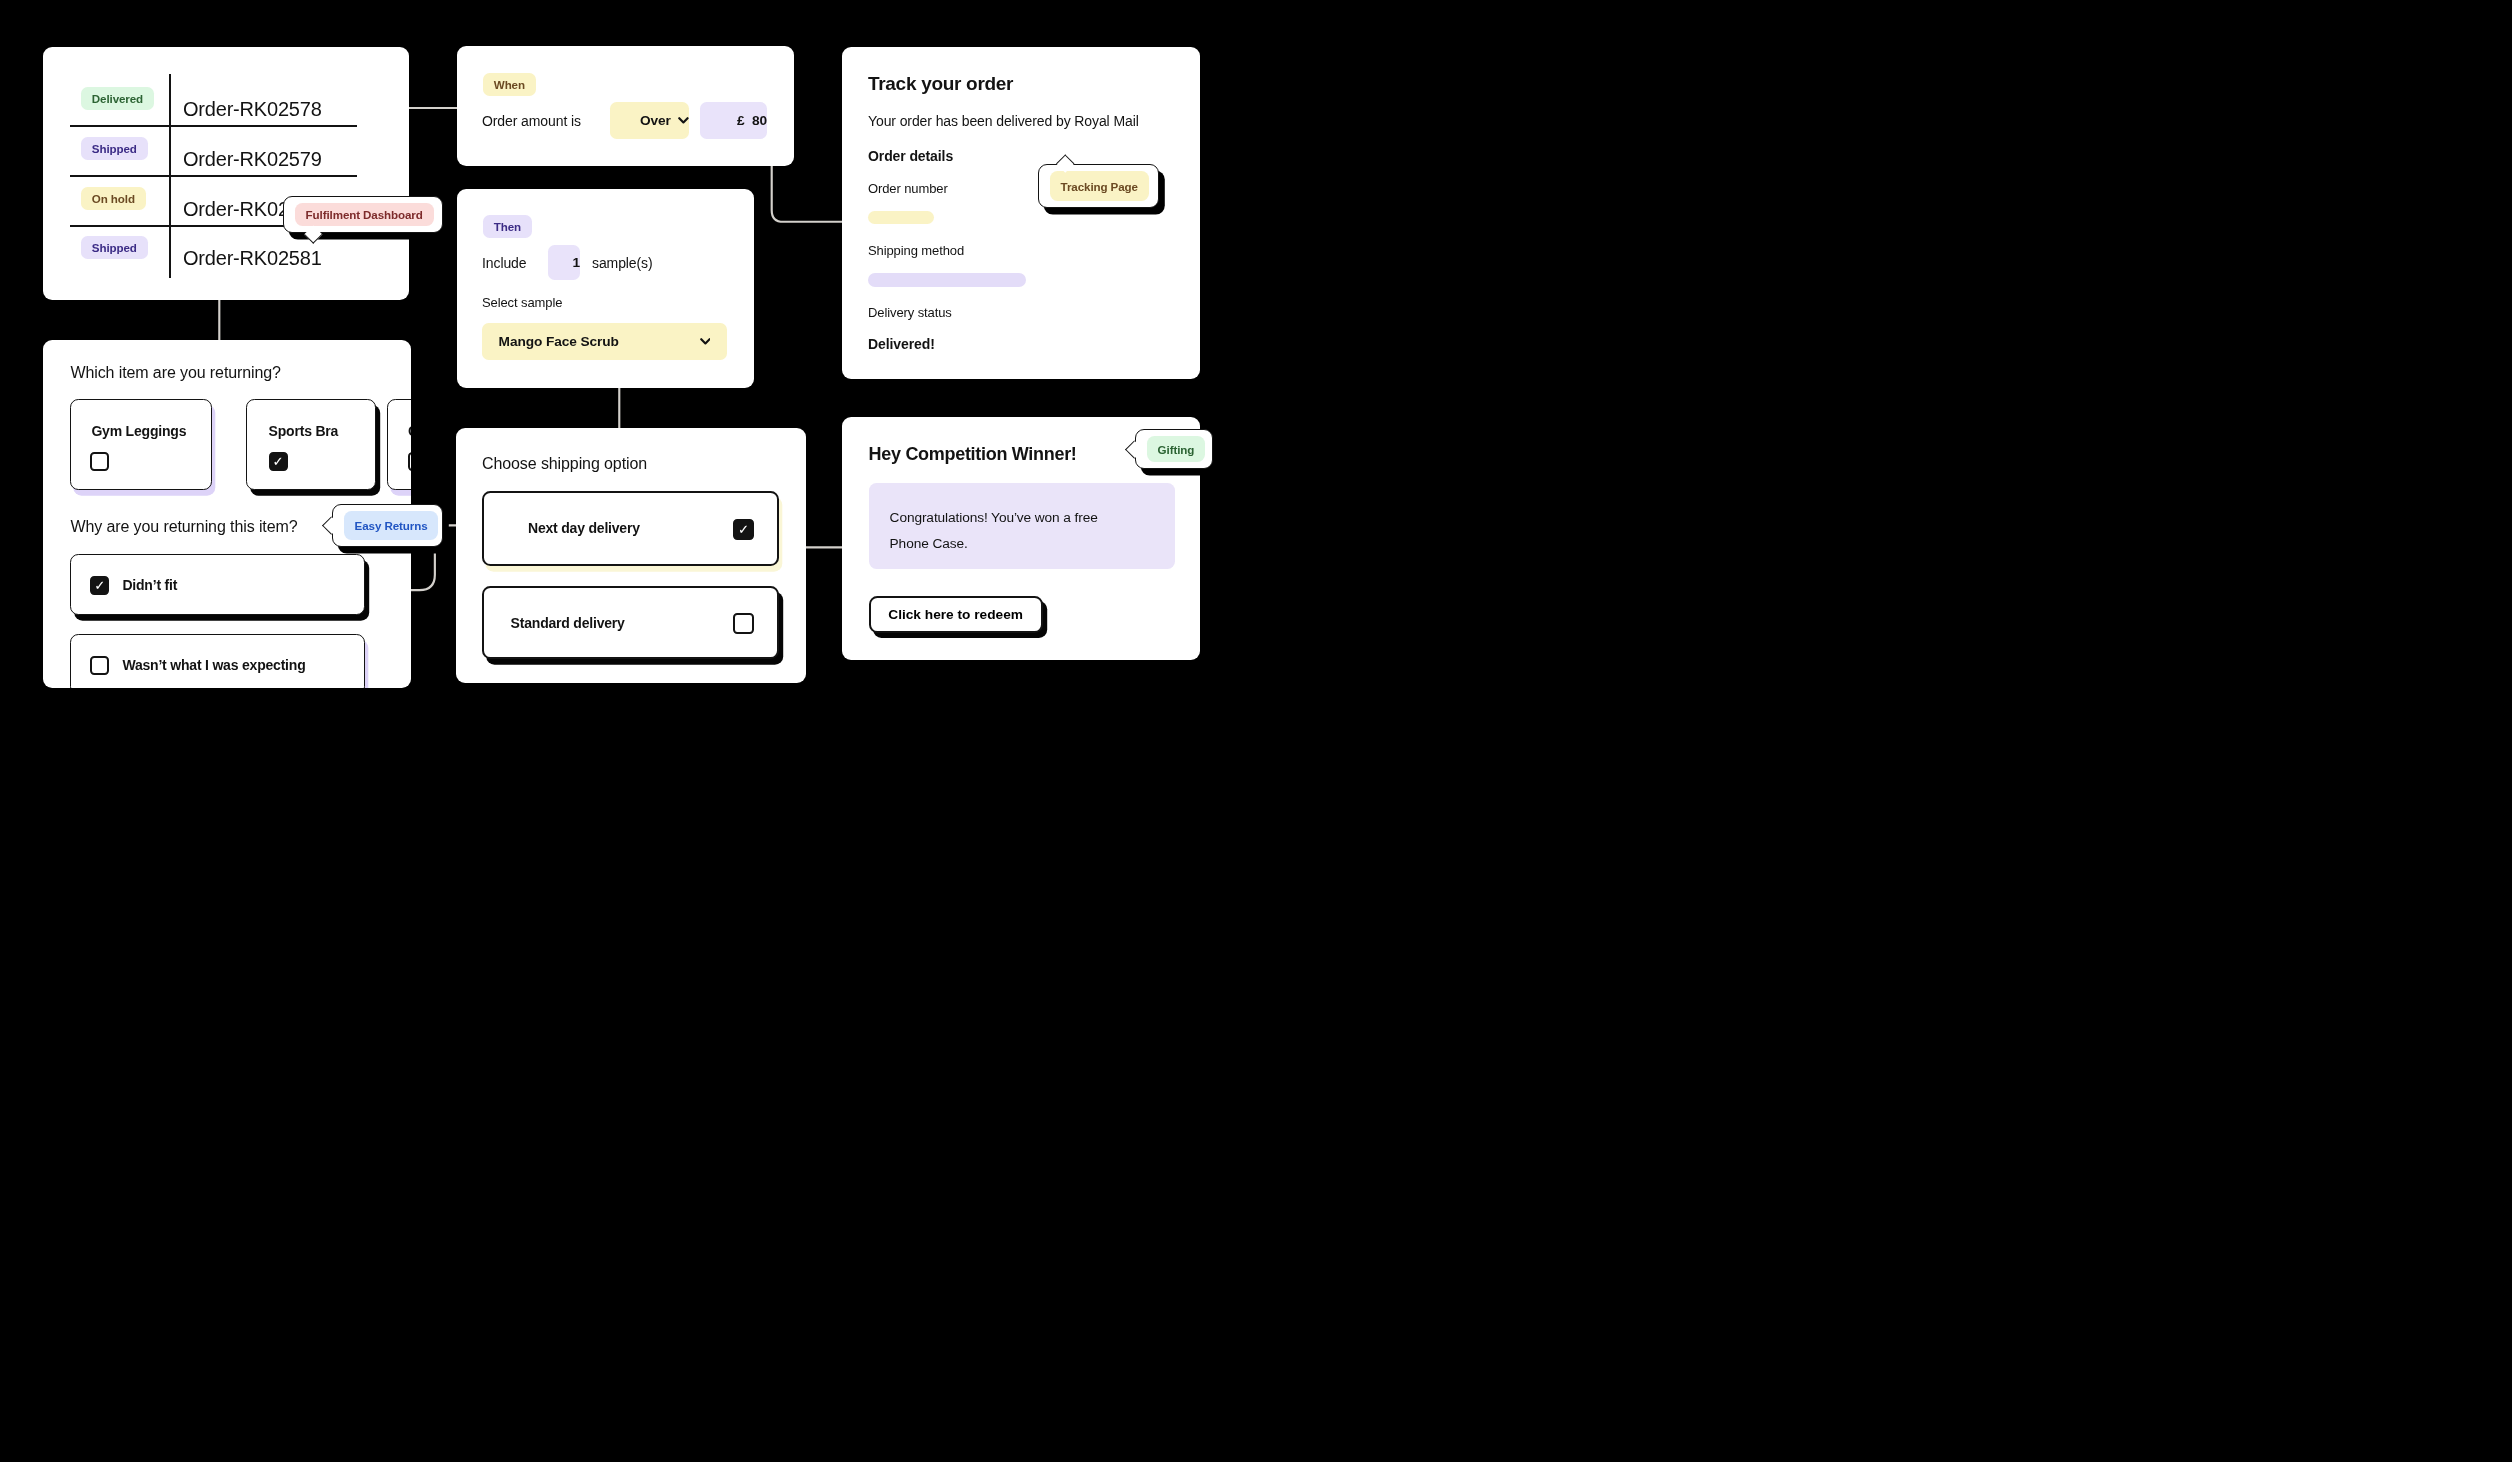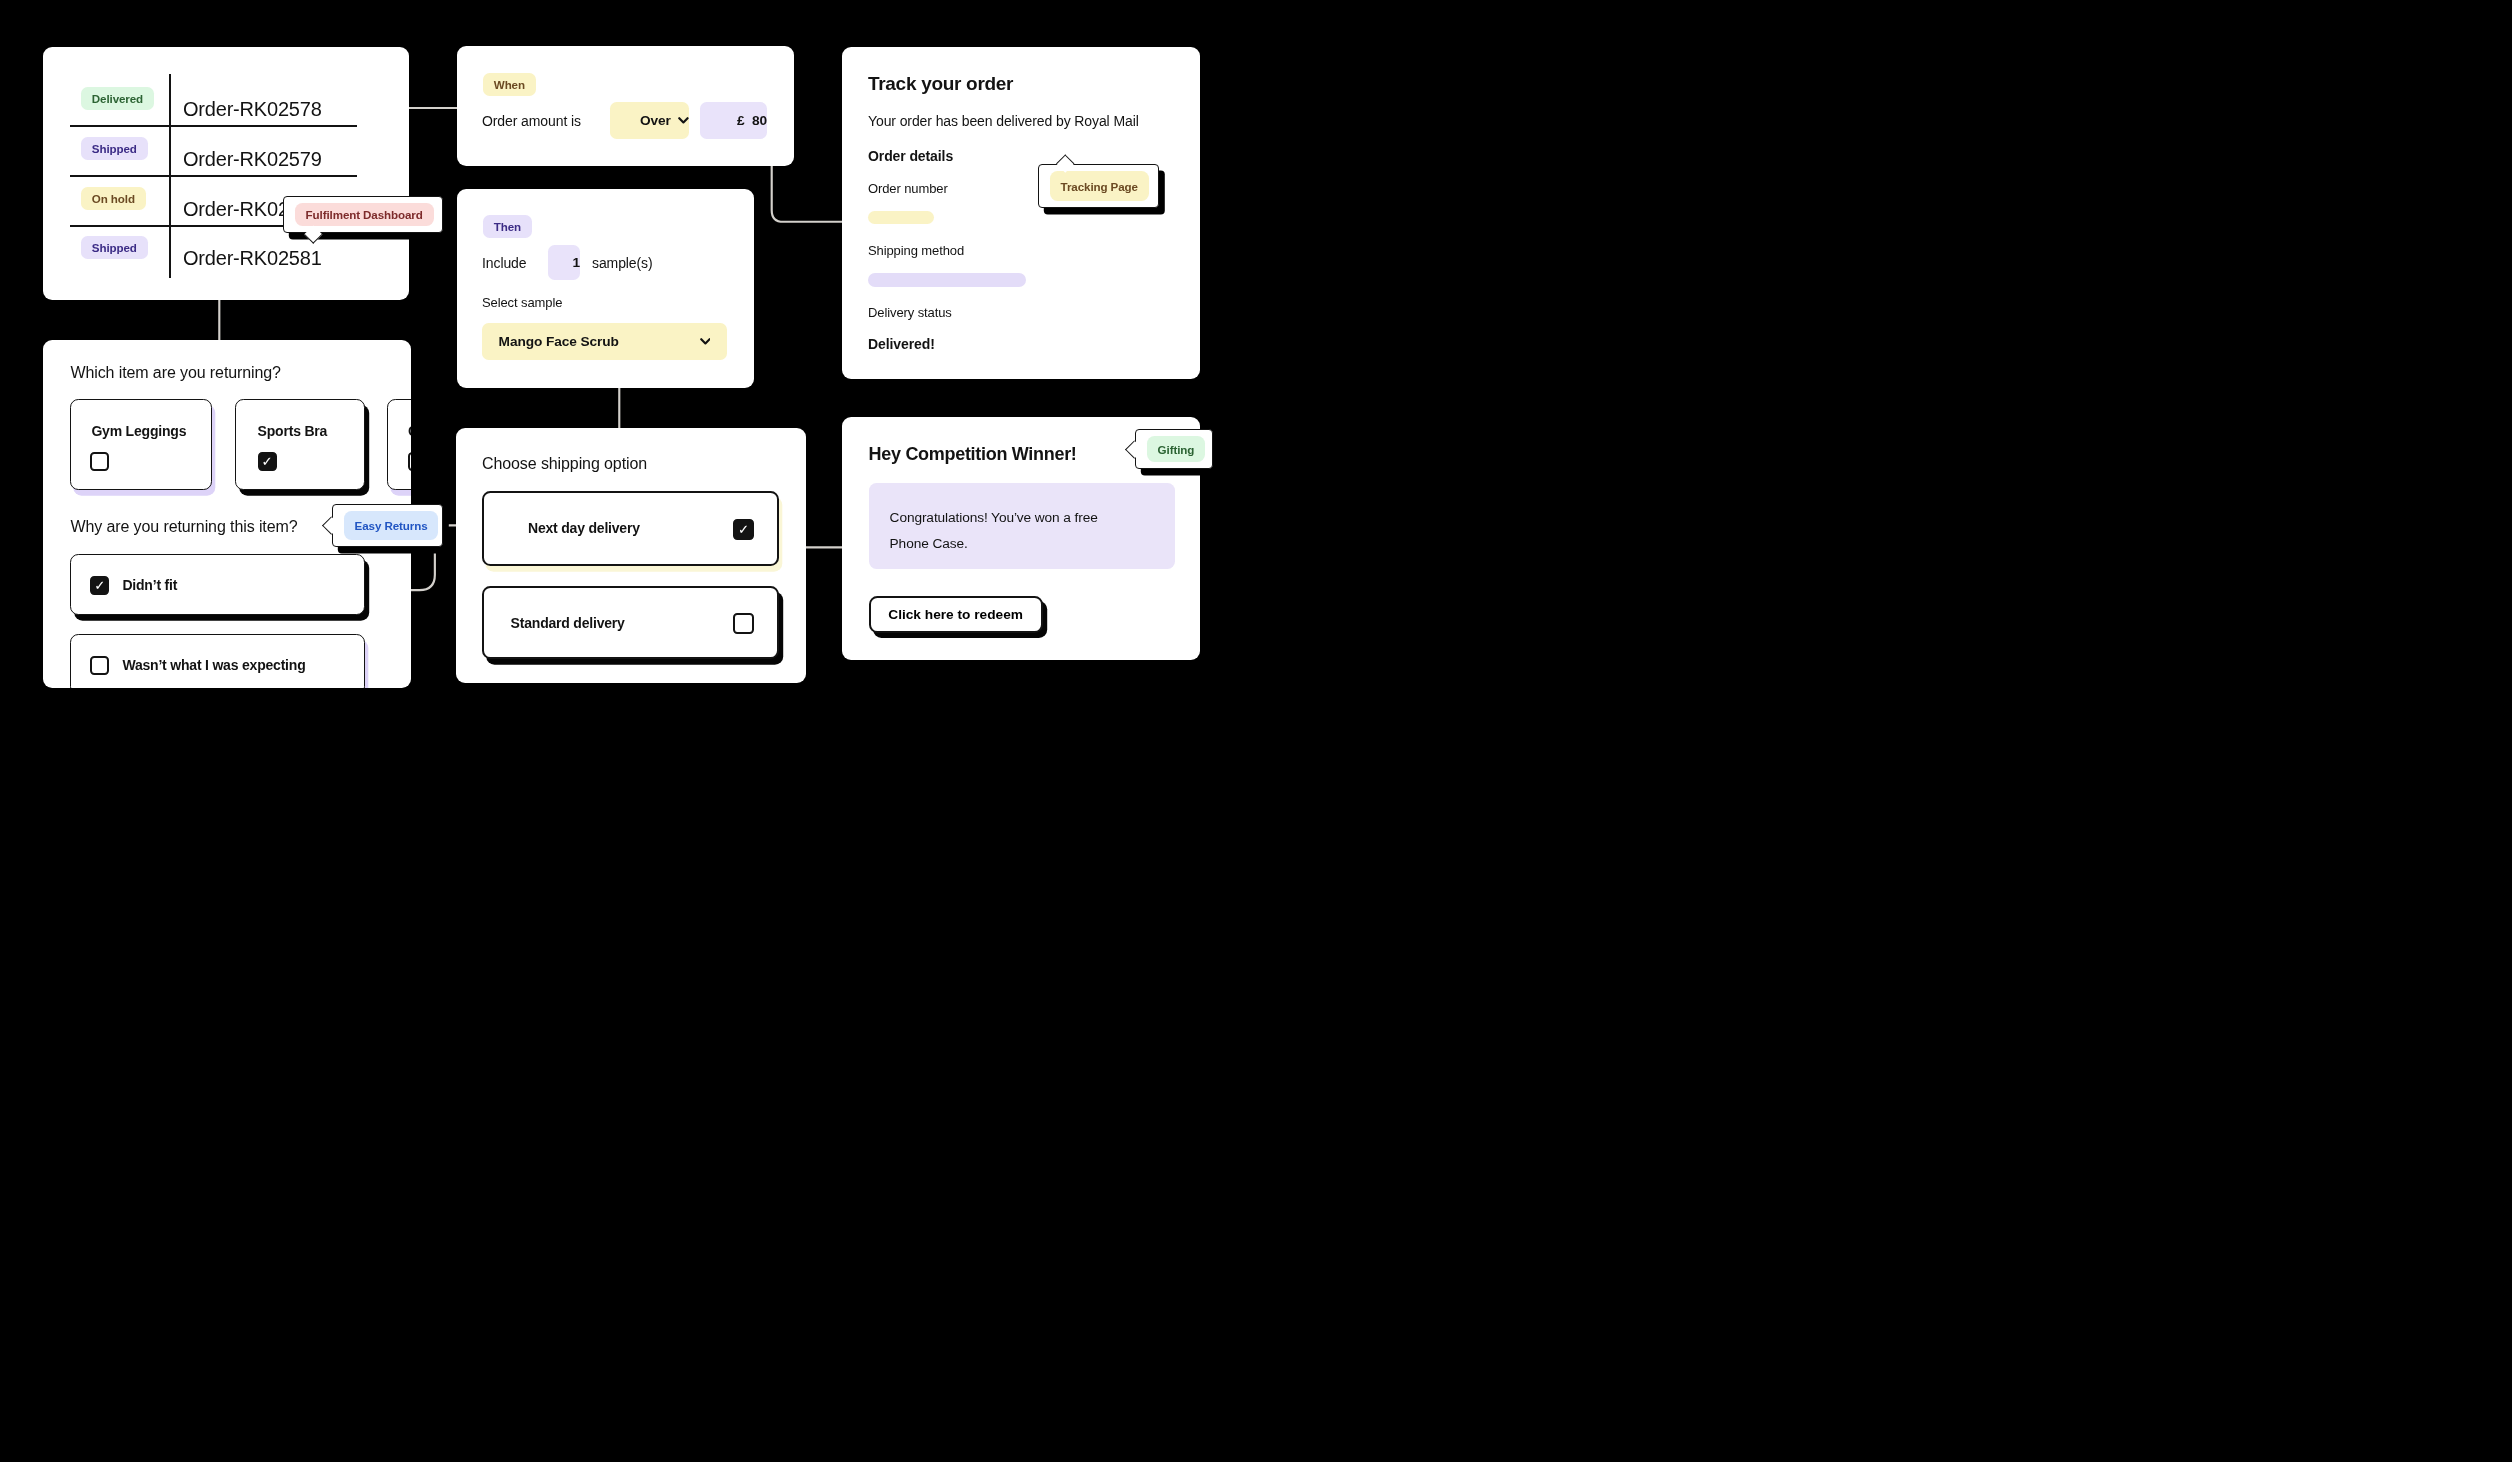--- a/index.html
+++ b/index.html
@@ -64,21 +64,21 @@
   .sh-black{box-shadow:4.2px 5.8px 0 var(--shadow-black)}
   .sh-lav{box-shadow:3.3px 5.8px 0 var(--lavender-shadow)}
   .sh-yellow{box-shadow:3.3px 5.8px 0 var(--yellow-shadow)}
   .cb{position:absolute;width:19px;height:19px;background:#fff;border:2.1px solid var(--ink);border-radius:4.2px}
   .cb.checked{background:var(--ink);display:flex;align-items:center;justify-content:center}
   .cb .mark{color:#fff;font-size:13.3px;font-weight:700;line-height:1}
   .cb.big{width:21px;height:21px}
   .optlabel{position:absolute;font-size:14px;font-weight:700;letter-spacing:-0.2px;white-space:nowrap}
 
   
-  .tt{position:absolute;display:flex;background:#fff;border:1.7px solid var(--ink);border-radius:4px;
+  .tt{position:absolute;display:flex;background:#fff;border:1.7px solid var(--ink);border-radius:9px;
       padding:5.8px 10.8px;z-index:30;box-shadow:5.8px 6.6px 0 #000}
   .tt .badge{flex:1;border-radius:7.5px;height:auto;align-self:stretch}
   .tail{position:absolute;width:12.5px;height:12.5px;background:#fff}
   .tail.down{bottom:-8px;transform:rotate(45deg);border-right:1.7px solid var(--ink);border-bottom:1.7px solid var(--ink)}
   .tail.up{top:-8px;transform:rotate(45deg);border-left:1.7px solid var(--ink);border-top:1.7px solid var(--ink)}
   .tail.left{left:-8px;transform:rotate(45deg);border-left:1.7px solid var(--ink);border-bottom:1.7px solid var(--ink)}
 
   .btn{position:absolute;display:flex;align-items:center;justify-content:center;background:#fff;
        border:2.1px solid var(--ink);border-radius:8.3px;font-size:13.7px;font-weight:700;
        box-shadow:4.2px 5px 0 var(--shadow-black);cursor:pointer}
@@ -179,21 +179,21 @@
     <span class="tail up" style="left:20px"></span>
   </div>
 
   <section class="card" style="left:43px;top:340px;width:368px;height:348px;overflow:hidden">
     <span class="t h-q" style="left:27.4px;top:24px">Which item are you returning?</span>
 
     <div class="optcard sh-lav" style="left:27.4px;top:59px;width:142px;height:91px">
       <span class="optlabel" style="left:20px;top:23px">Gym Leggings</span>
       <span class="cb" style="left:19px;top:52px"></span>
     </div>
-    <div class="optcard sh-black" style="left:192px;top:59px;width:130px;height:91px">
+    <div class="optcard sh-black" style="left:203px;top:59px;width:130px;height:91px">
       <span class="optlabel" style="left:21.6px;top:23px">Sports Bra</span>
       <span class="cb checked" style="left:21.6px;top:52px">
           <span class="mark">✓</span>
         </span>
     </div>
     <div class="optcard sh-lav" style="left:344px;top:59px;width:133px;height:91px">
       <span class="optlabel" style="left:20px;top:23px">C</span>
       <span class="cb" style="left:20px;top:52px"></span>
     </div>
 

